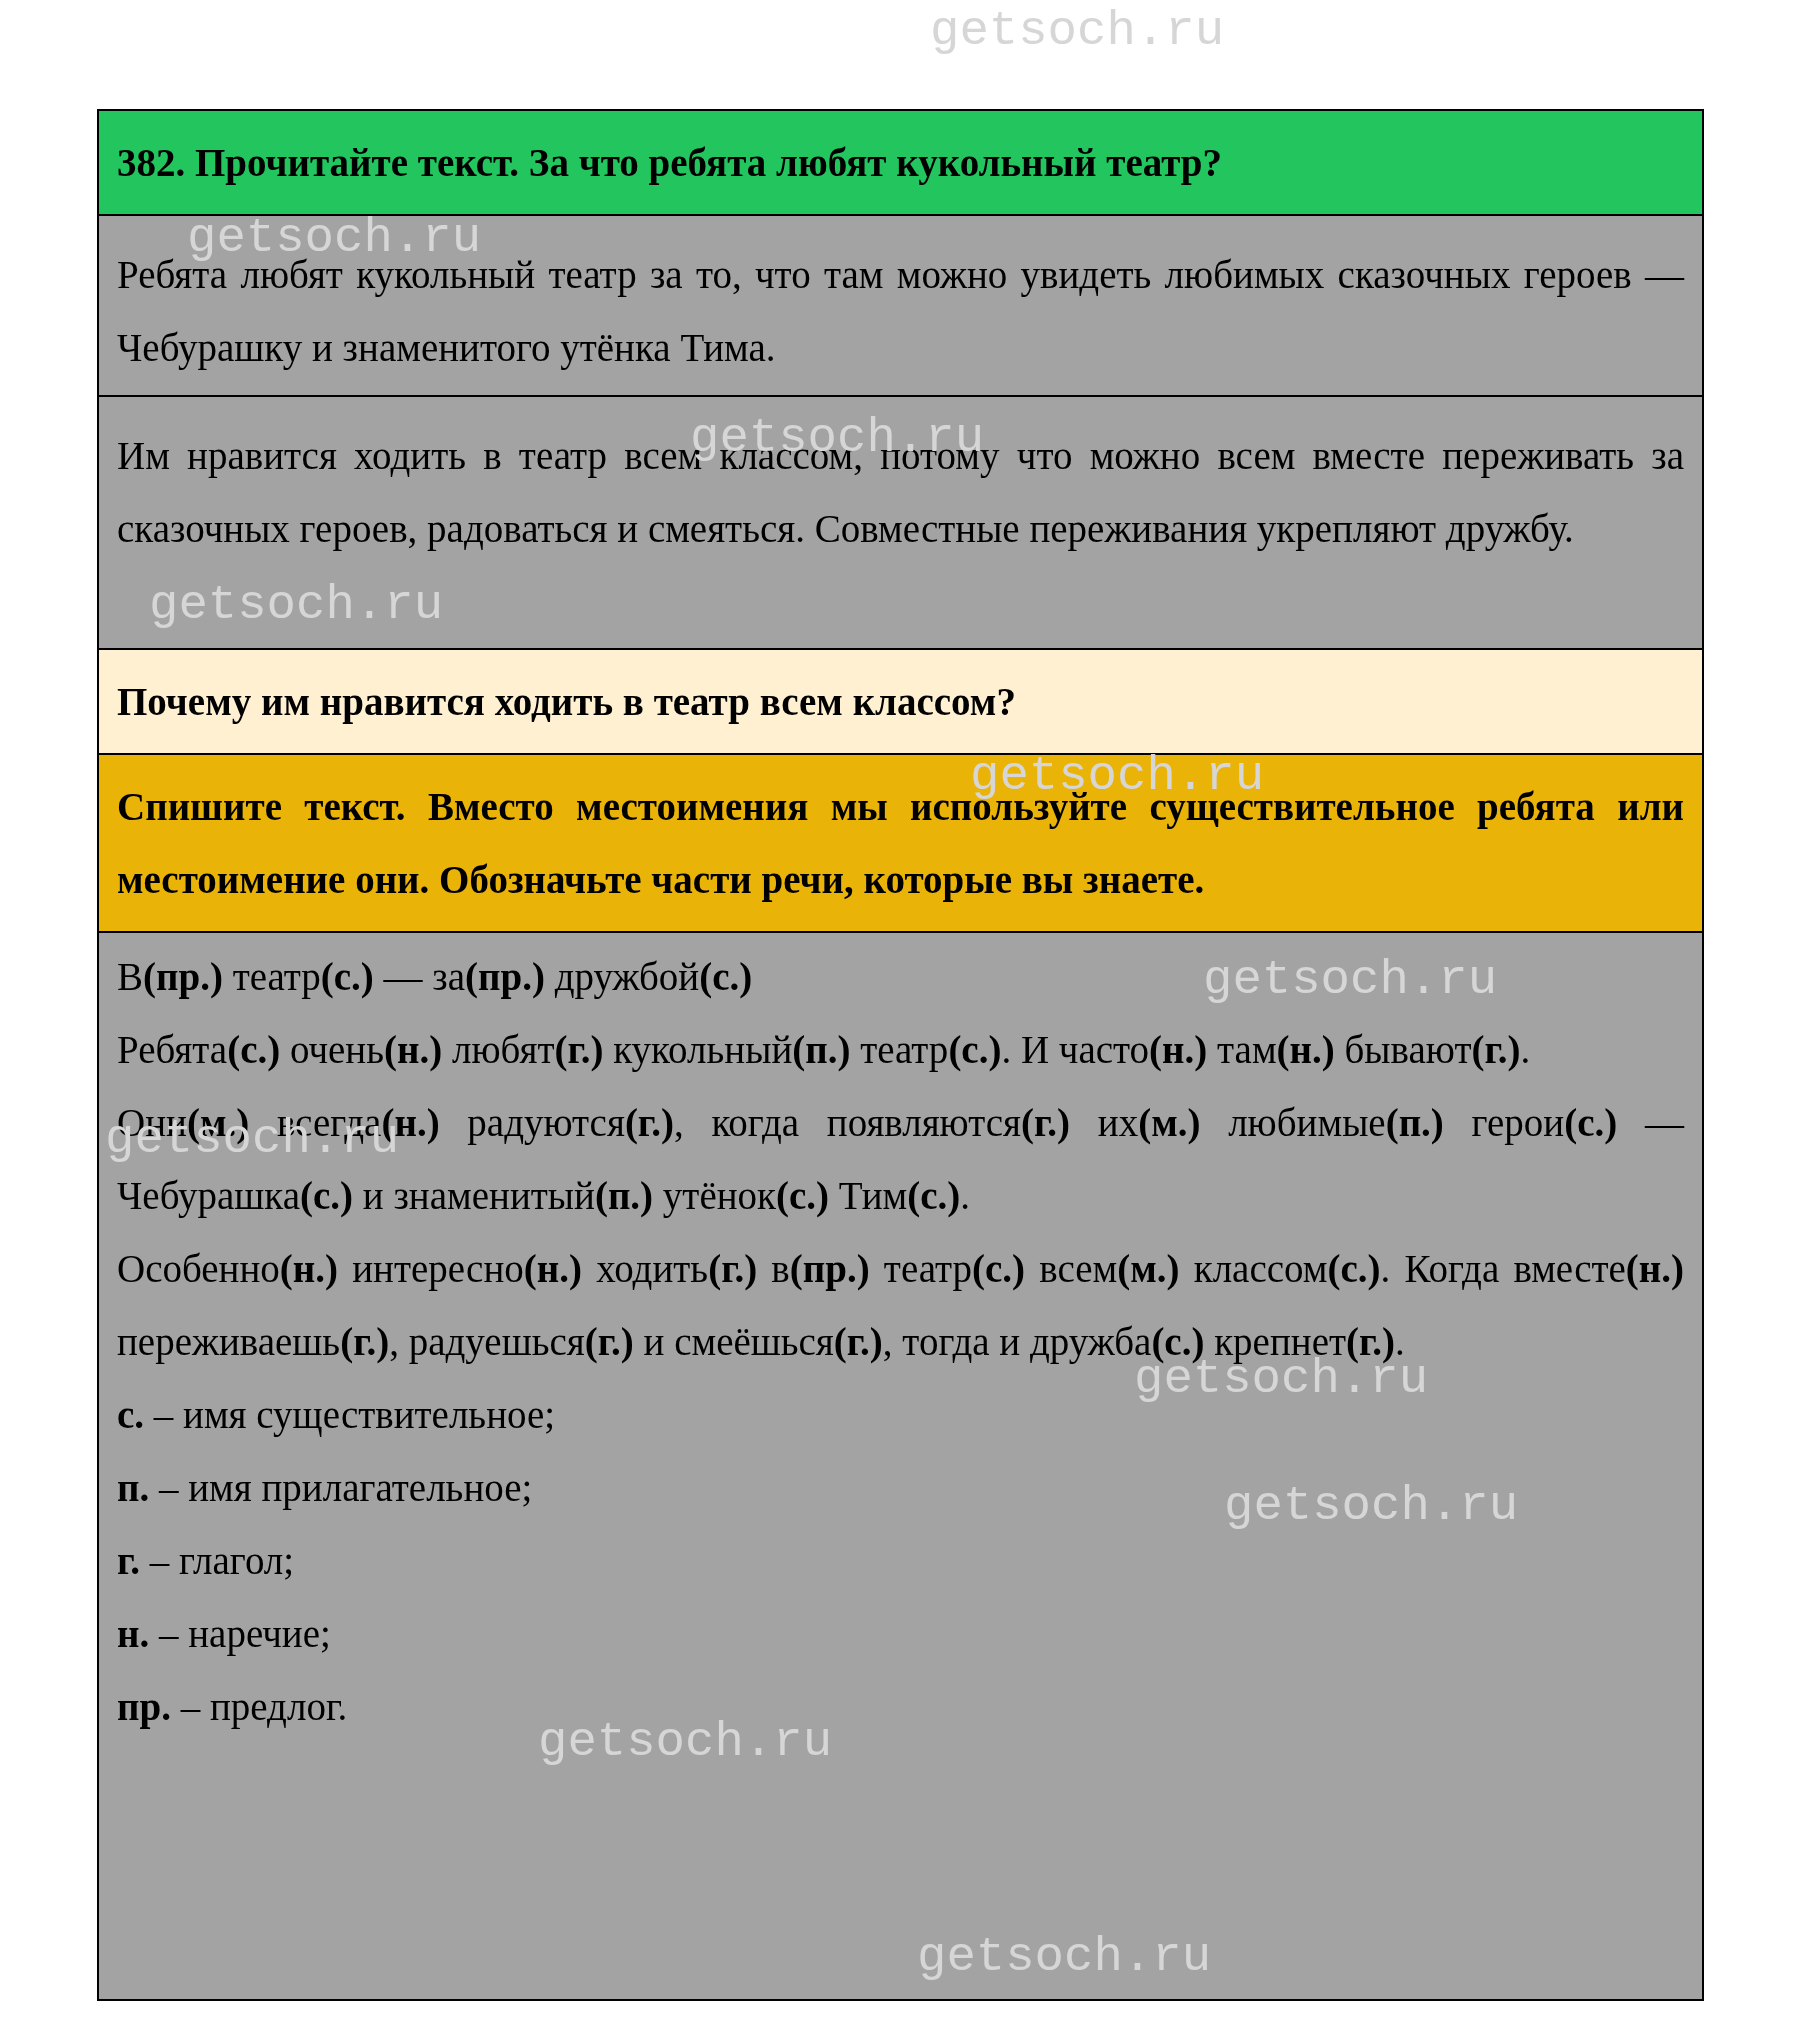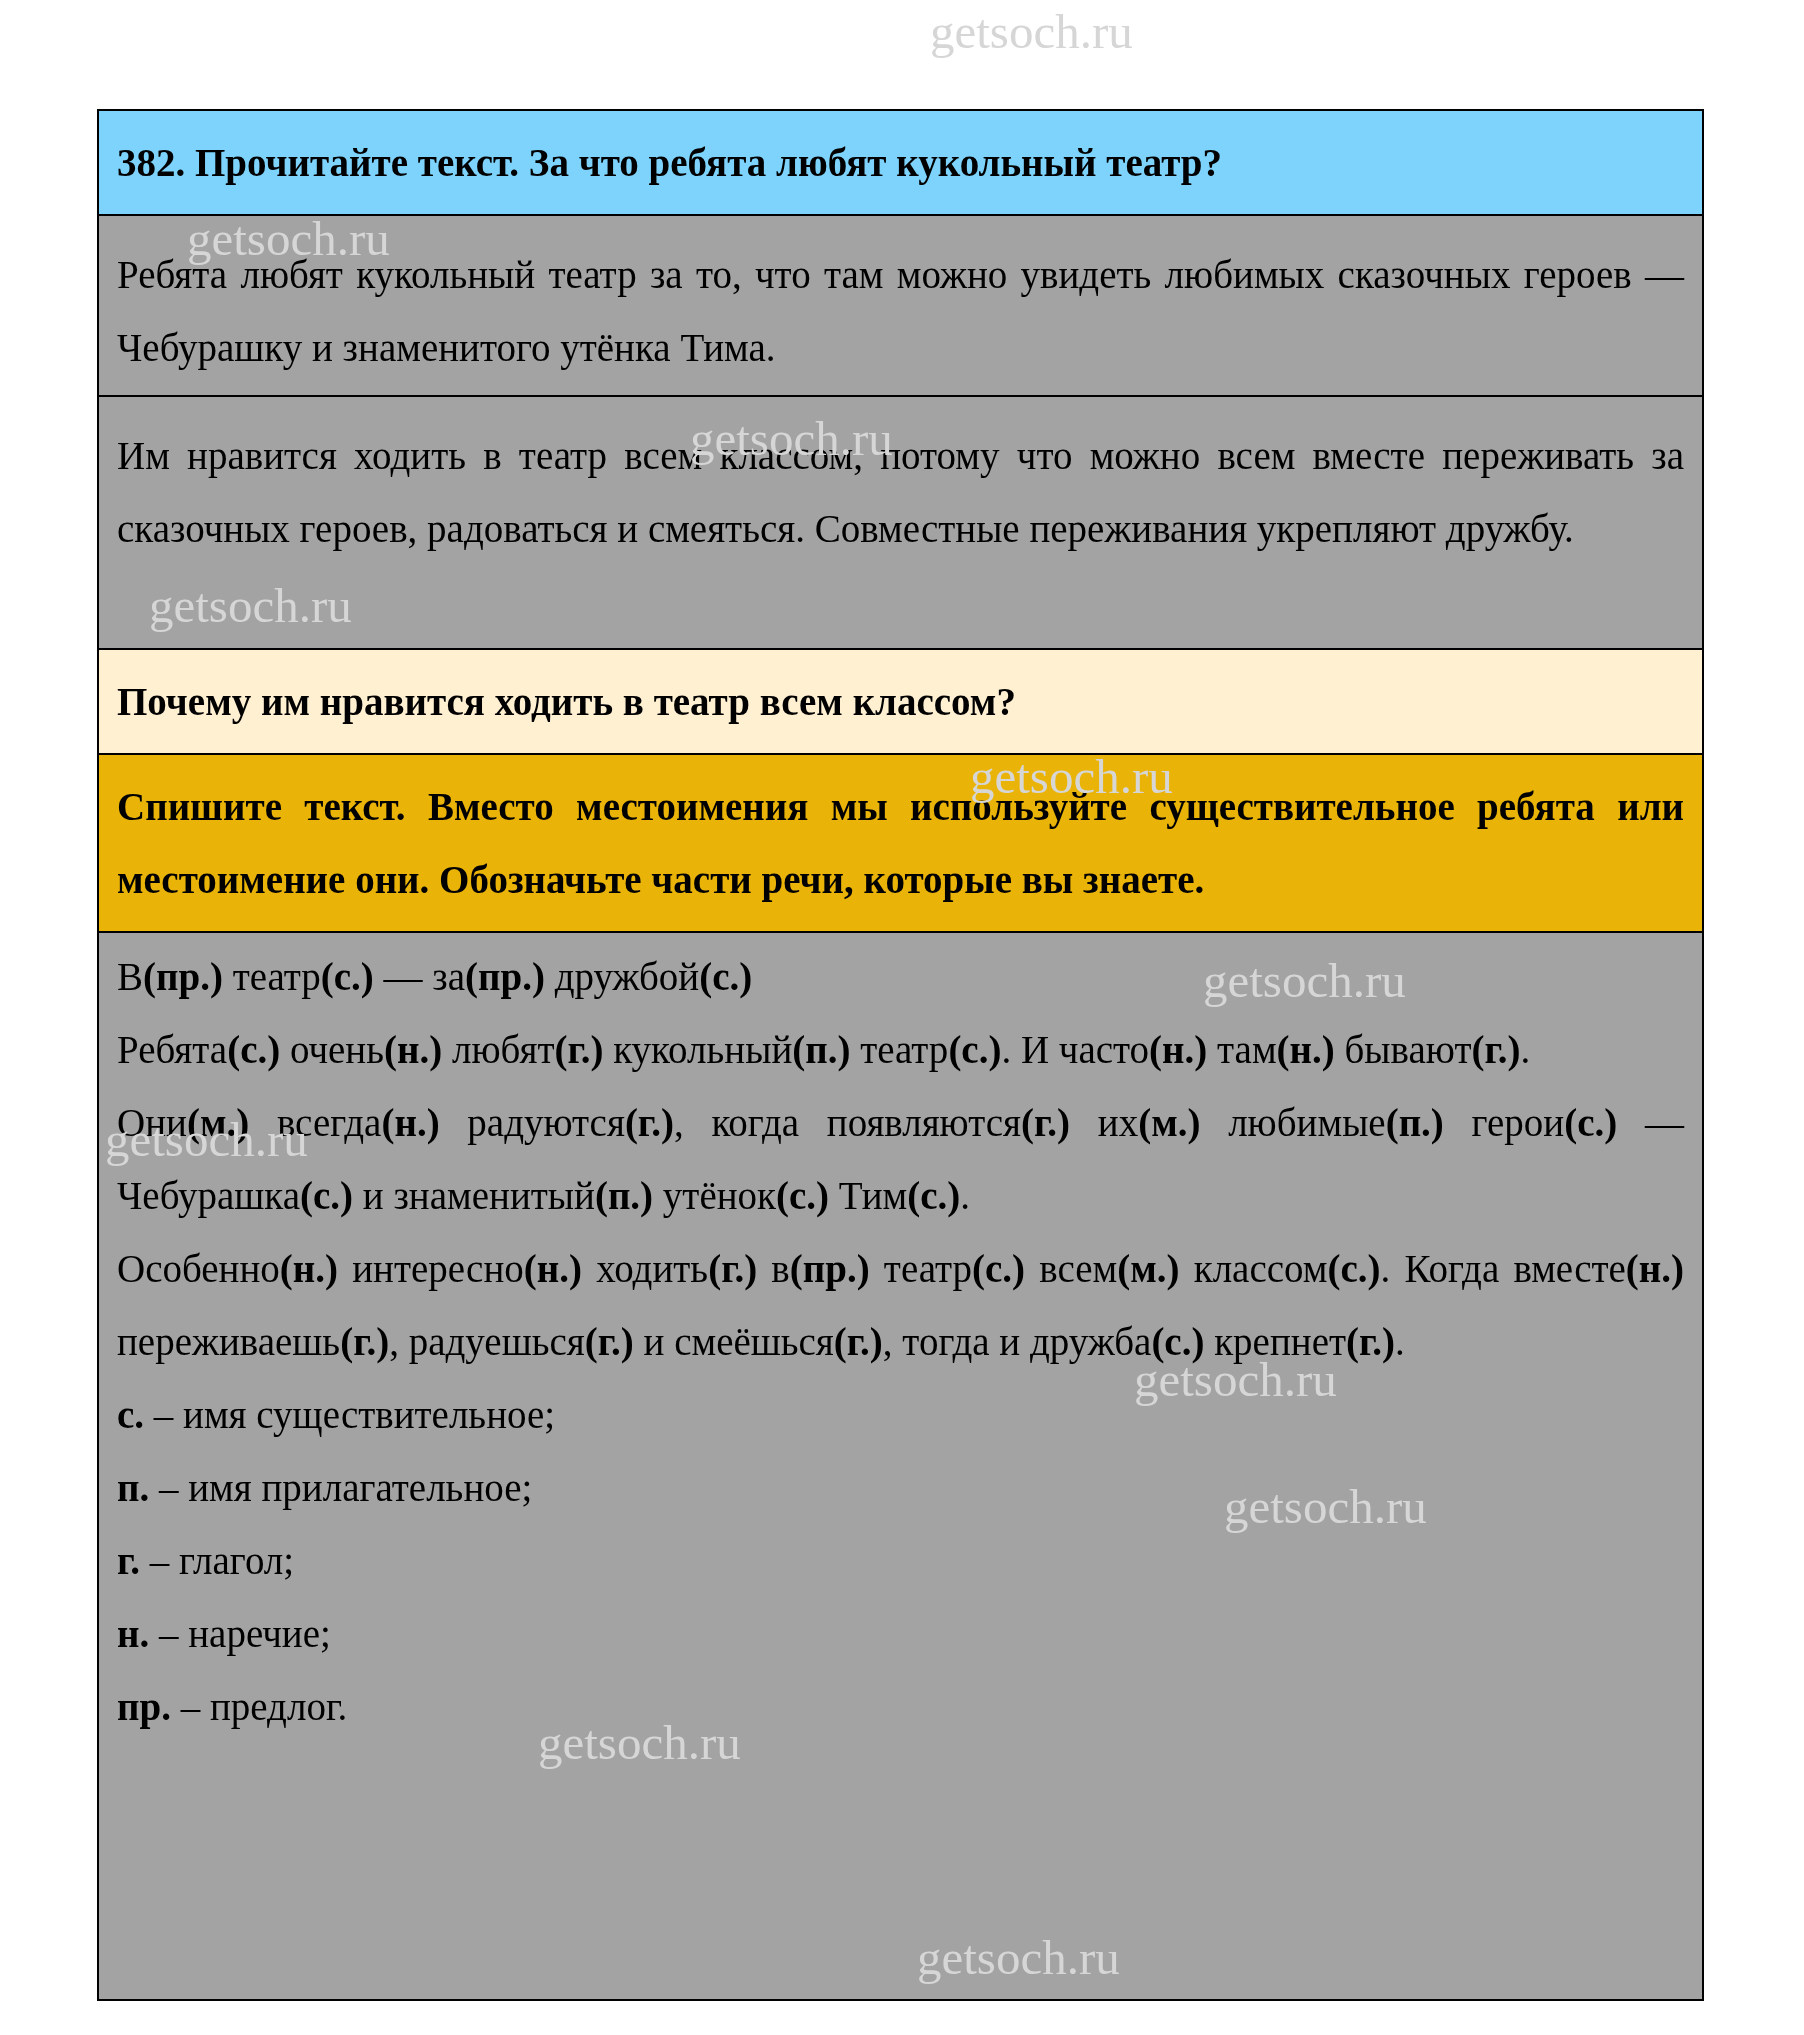--- a/index.html
+++ b/index.html
@@ -41,34 +41,34 @@
   .r2 { height: 181px; padding-top: 22px; }
   .r3 { height: 105px; padding-top: 14.5px; }
   .r4 { height: 253px; padding-top: 22px; }
   .r5 { height: 178px; padding-top: 14.5px; }
   .r6 { height: 1066px; padding-top: 7.3px; }
   .para { margin: 0; }
   .para .tag { font-weight: bold; }
   .legend-item .abbr { font-weight: bold; }
   .watermark {
     position: absolute;
-    font-family: Liberation Serif, serif;
+    font-family: Liberation Mono, monospace;
     color: #d6d6d6;
     font-size: 49px;
     line-height: 1;
     white-space: nowrap;
     pointer-events: none;
     z-index: 5;
   }
 </style>
 </head>
 <body>
 
 <div class="sheet">
-  <div class="row q r1" style="background: #7dd3fc;">
+  <div class="row q r1" style="background: #22c55e;">
     <p class="para">382. Прочитайте текст. За что ребята любят кукольный театр?</p>
   </div>
   <div class="row a r2">
     <p class="para">Ребята любят кукольный театр за то, что там можно увидеть любимых сказочных героев — Чебурашку и знаменитого утёнка Тима.</p>
   </div>
   <div class="row a r4">
     <p class="para">Им нравится ходить в театр всем классом, потому что можно всем вместе переживать за сказочных героев, радоваться и смеяться. Совместные переживания укрепляют дружбу.</p>
   </div>
   <div class="row q r3" style="background: rgb(255, 240, 210);">
     <p class="para">Почему им нравится ходить в театр всем классом?</p>

